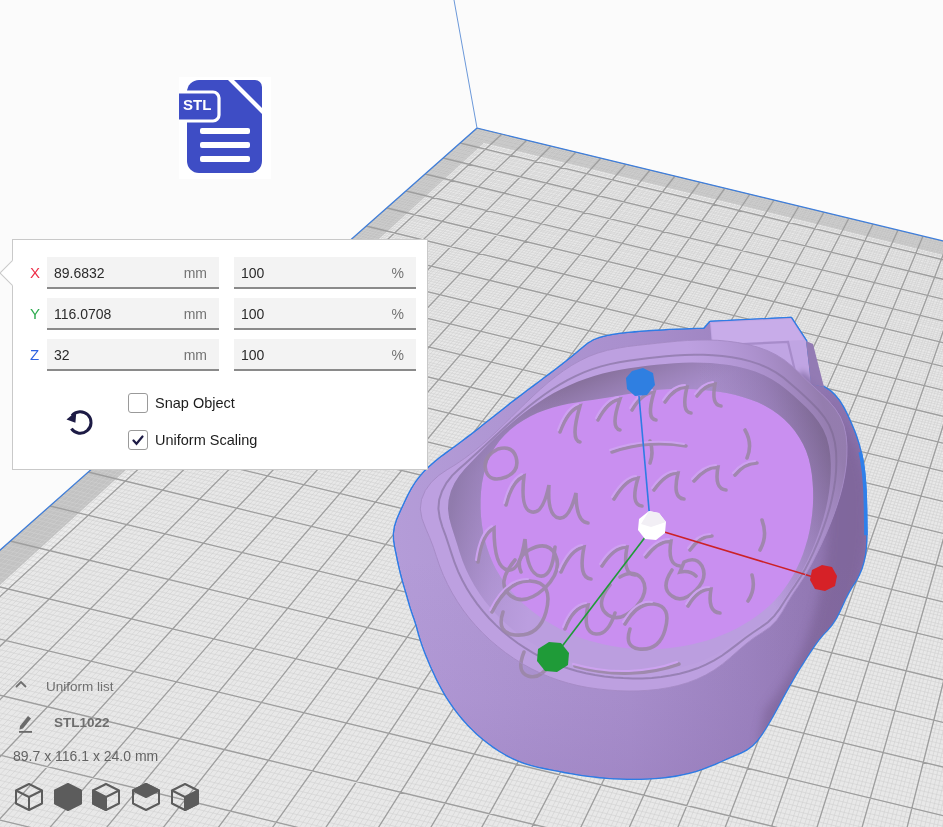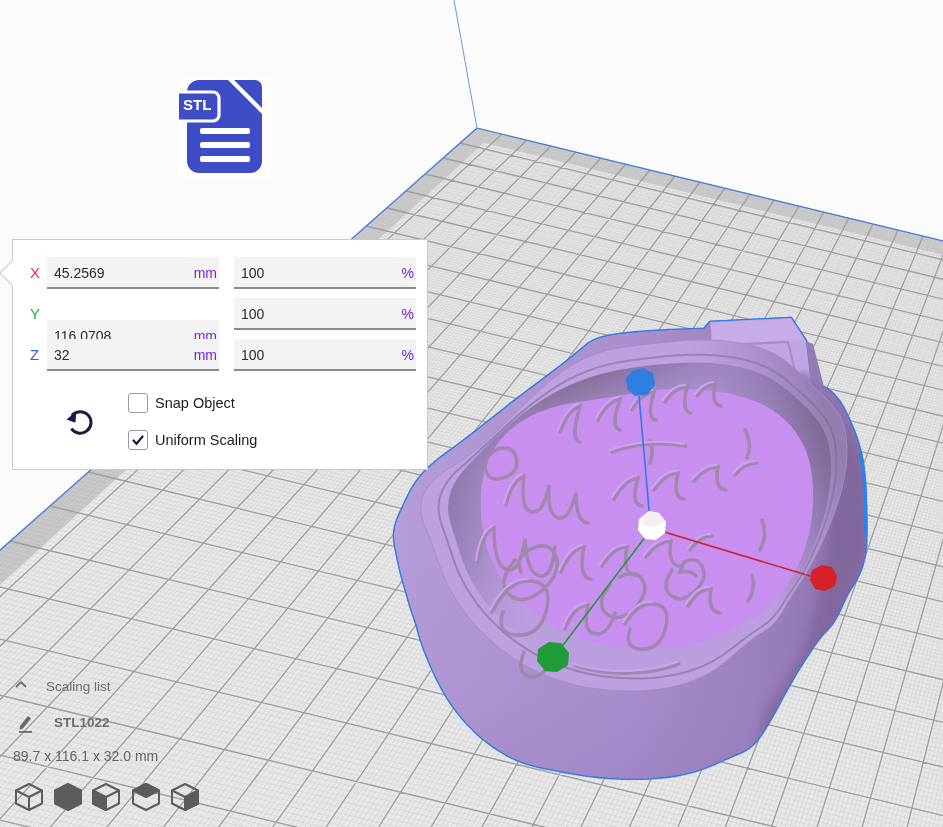--- a/index.html
+++ b/index.html
@@ -12,21 +12,21 @@
 #panel { position:absolute; left:12px; top:239px; width:416px; height:231px;
   background:#fff; border:1px solid #c9c9c9; z-index:30; }
 #panel .notch { position:absolute; left:-10px; top:24px; width:18px; height:18px;
   background:#fff; border-left:1px solid #c9c9c9; border-bottom:1px solid #c9c9c9;
   transform:rotate(45deg); }
 .prow { position:absolute; height:32px; }
 .axl { position:absolute; font-size:15px; top:7px; z-index:5; }
 .fld { position:absolute; background:#f3f3f3; border-bottom:2px solid #8a8a8a;
   height:32px; font-size:14px; color:#2b2b2b; }
 .fld .val { position:absolute; left:7px; top:8px; }
-.fld .unit { position:absolute; right:2px; top:8px; color:#6d28d9; }
+.fld .unit { position:absolute; right:12px; top:8px; color:#737373; }
 .cbrow { position:absolute; left:115px; }
 .cbx { position:absolute; left:0; top:0; width:20px; height:20px; background:#fff;
   border:1px solid #9a9a9a; border-radius:3px; }
 .cbx svg { position:absolute; left:2px; top:3px; }
 .cblab { position:absolute; left:27px; top:2px; font-size:14.5px; color:#1c1c1c; white-space:nowrap; }
 
 
 .olt { position:absolute; color:#6e6e6e; font-size:13.5px; z-index:20; }
 </style>
 </head>
@@ -172,31 +172,31 @@
   <rect x="21" y="51" width="50" height="6" rx="2" fill="#fff"></rect>
   <rect x="21" y="65" width="50" height="6" rx="2" fill="#fff"></rect>
   <rect x="21" y="79" width="50" height="6" rx="2" fill="#fff"></rect>
 </svg>
 
 <div id="panel">
   <div class="notch"></div>
   <div class="prow" style="left:0; top:17px;">
     <div class="axl" style="left:17px; color:#ee2e48;">X</div>
     <div class="fld" style="left:34px; width:172px;">
-          <span class="val">45.2569</span>
+          <span class="val">89.6832</span>
           <span class="unit">mm</span>
         </div>
     <div class="fld" style="left:221px; width:182px;">
           <span class="val">100</span>
           <span class="unit">%</span>
         </div>
   </div>
   <div class="prow" style="left:0; top:58px;">
     <div class="axl" style="left:17px; color:#2cab4e;">Y</div>
-    <div class="fld" style="left:34px; width:172px;margin-top:22px;">
+    <div class="fld" style="left:34px; width:172px;">
           <span class="val">116.0708</span>
           <span class="unit">mm</span>
         </div>
     <div class="fld" style="left:221px; width:182px;">
           <span class="val">100</span>
           <span class="unit">%</span>
         </div>
   </div>
   <div class="prow" style="left:0; top:99px;">
     <div class="axl" style="left:17px; color:#2d62e2;">Z</div>
@@ -224,27 +224,27 @@
             <path d="M1.5,5.5 L4.5,8.8 L10.5,1.5" fill="none" stroke="#1d1b45" stroke-width="2.2" stroke-linecap="round"></path>
           </svg>
         </div>
     <div class="cblab">Uniform Scaling</div>
   </div>
 </div>
 
 <svg class="abs" style="left:14px; top:678px; z-index:20;" width="16" height="14" viewBox="0 0 16 14">
   <path d="M2,9 L7,4 L12,9" fill="none" stroke="#6e6e6e" stroke-width="1.8"></path>
 </svg>
-<div class="olt" style="left:46px; top:679px;">Scaling list</div>
+<div class="olt" style="left:46px; top:679px;">Uniform list</div>
 <svg class="abs" style="left:17px; top:713px; z-index:20;" width="18" height="20" viewBox="0 0 18 20">
   <path d="M3,13 L11,3 L14,5.5 L6,15.5 L2.5,16.5 Z" fill="#6a6a6a"></path>
   <rect x="2" y="18" width="13" height="1.8" fill="#6a6a6a"></rect>
 </svg>
 <div class="olt" style="left:54px; top:715px;font-weight:bold;">STL1022</div>
-<div class="olt" style="left:13px; top:748px; font-size:14px; color:#636363;">89.7 x 116.1 x 32.0 mm</div>
+<div class="olt" style="left:13px; top:748px; font-size:14px; color:#636363;">89.7 x 116.1 x 24.0 mm</div>
 
 <svg class="abs" style="left:14px; top:782px; z-index:20;" width="190" height="34" viewBox="0 0 190 34">
 <g fill="none" stroke="#5c5c5c" stroke-width="2" stroke-linejoin="round">
 
   <g transform="translate(2,2)">
     <path d="M13,0 L26,6.5 L26,19.5 L13,26 L0,19.5 L0,6.5 Z"></path>
     <path d="M0,6.5 L13,13 L26,6.5 M13,13 L13,26"></path>
   </g>
 
   <g transform="translate(41,2)">

